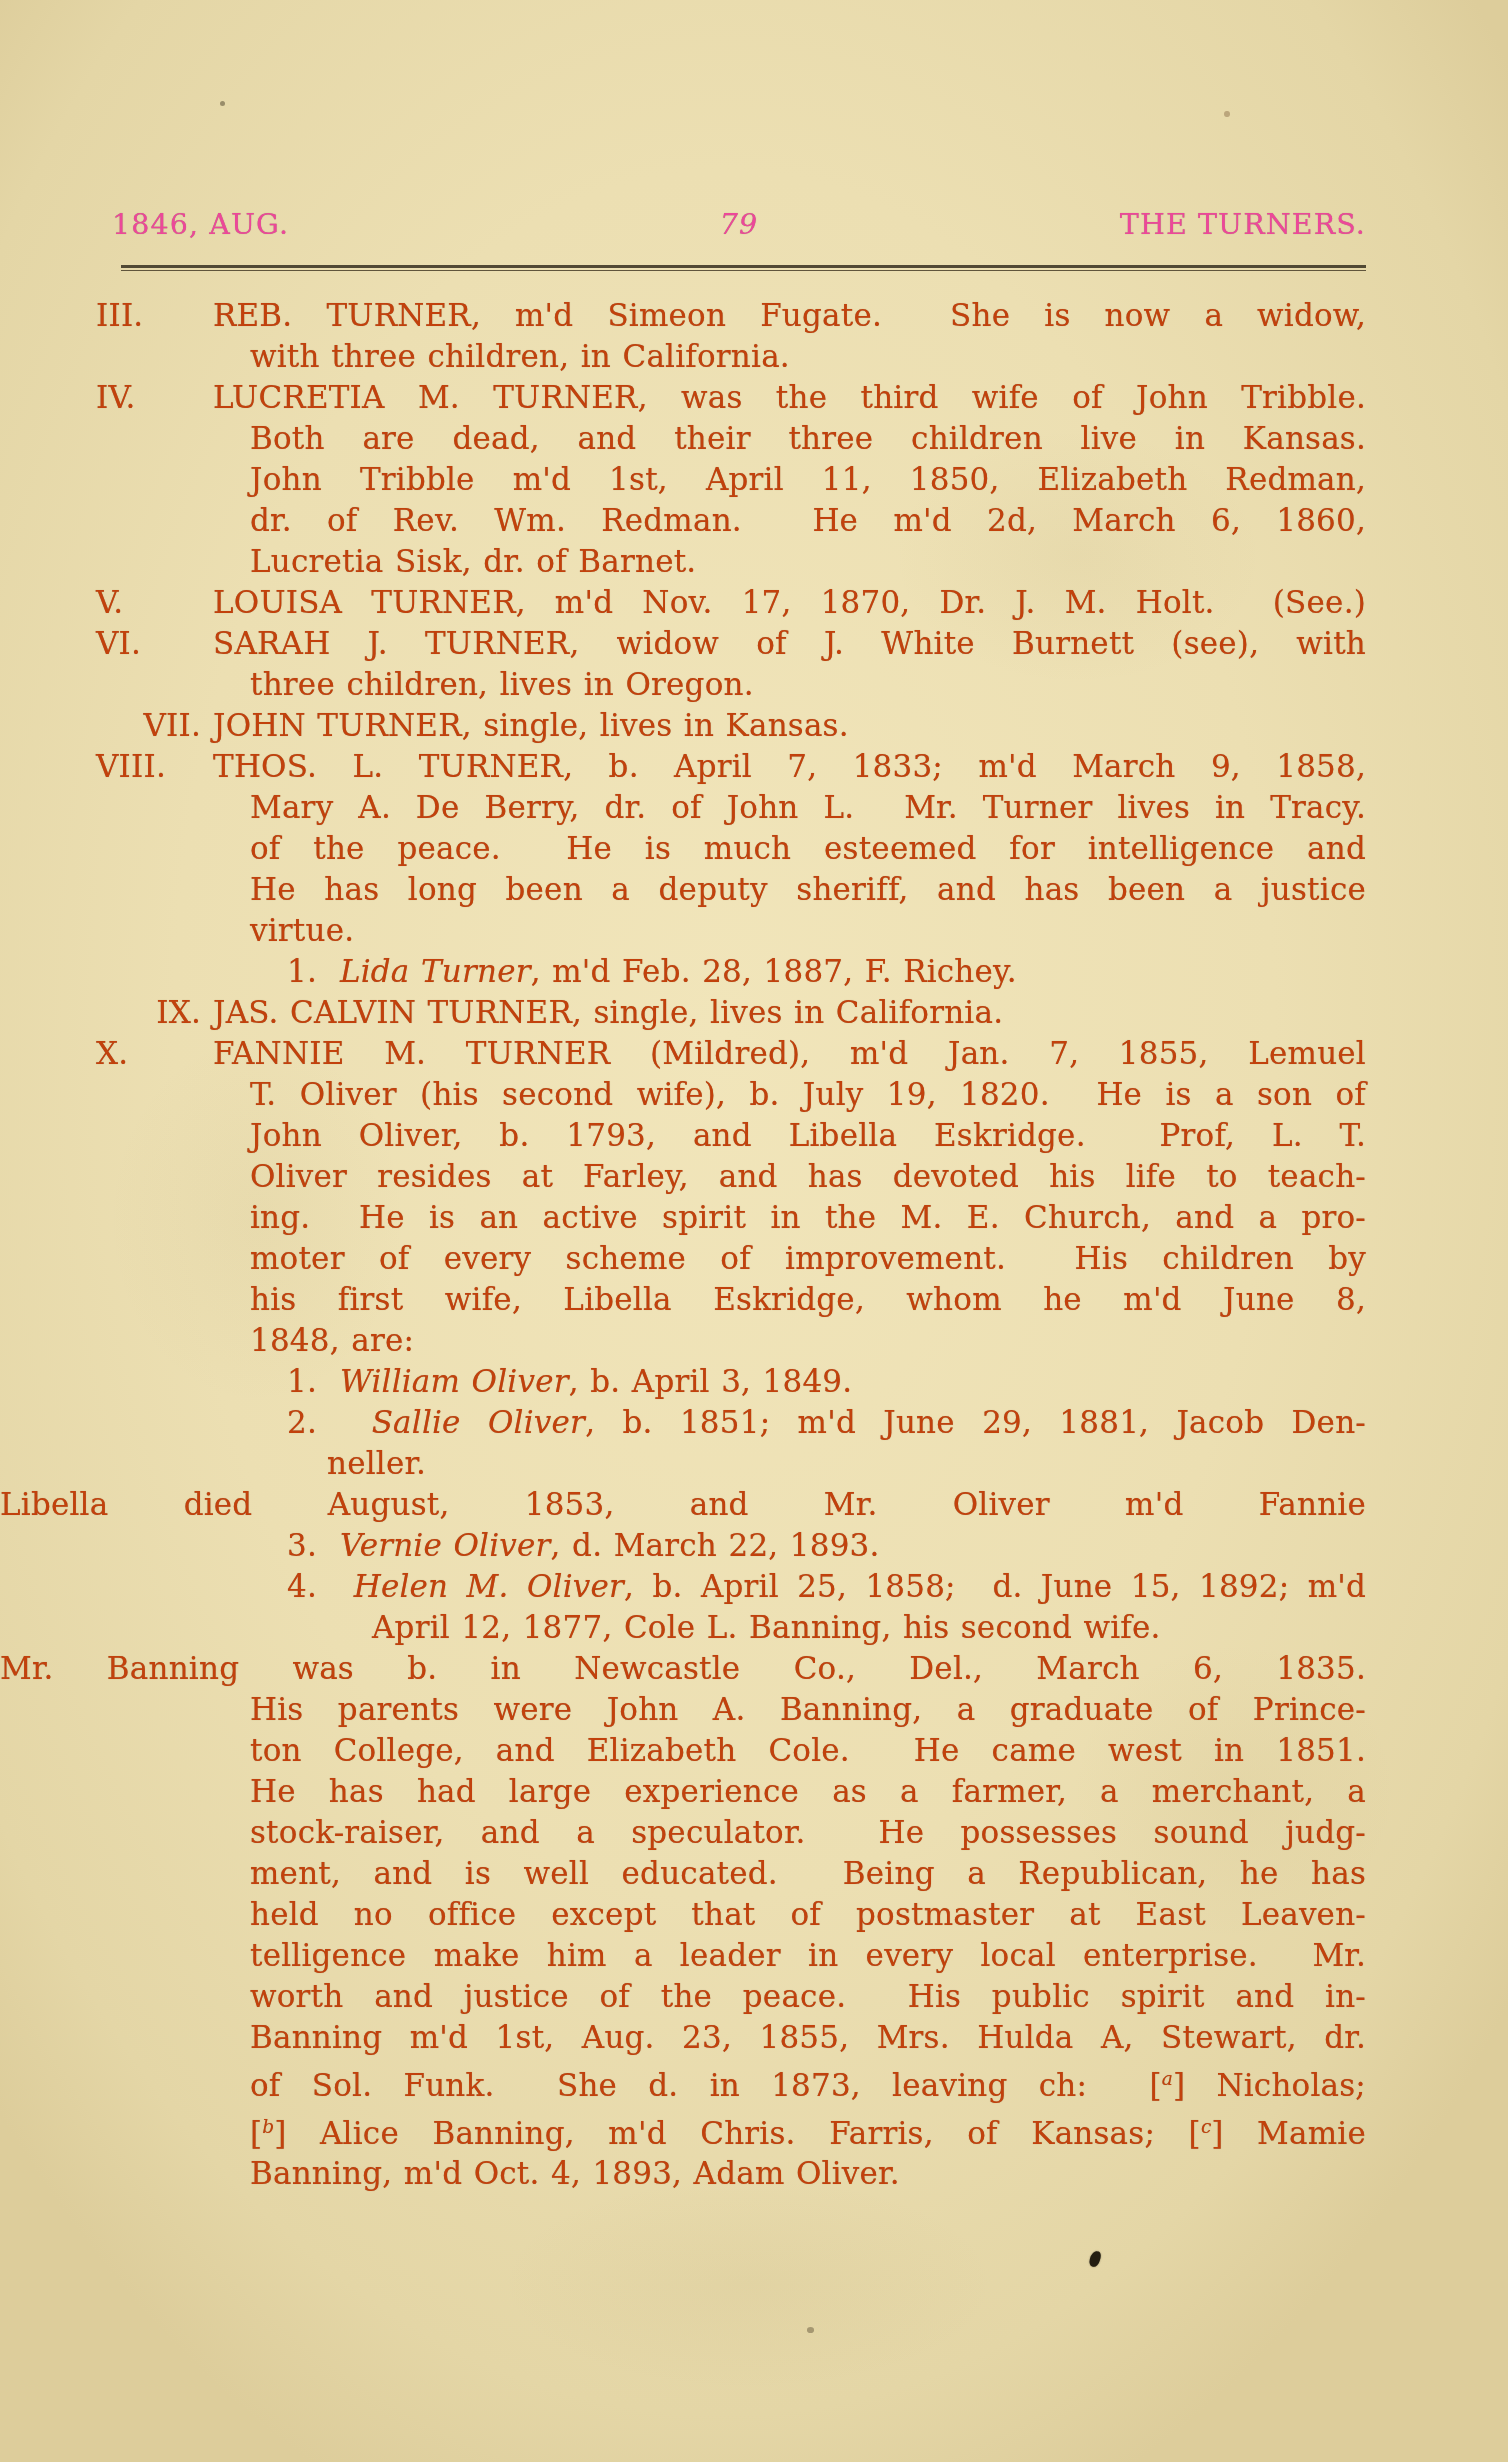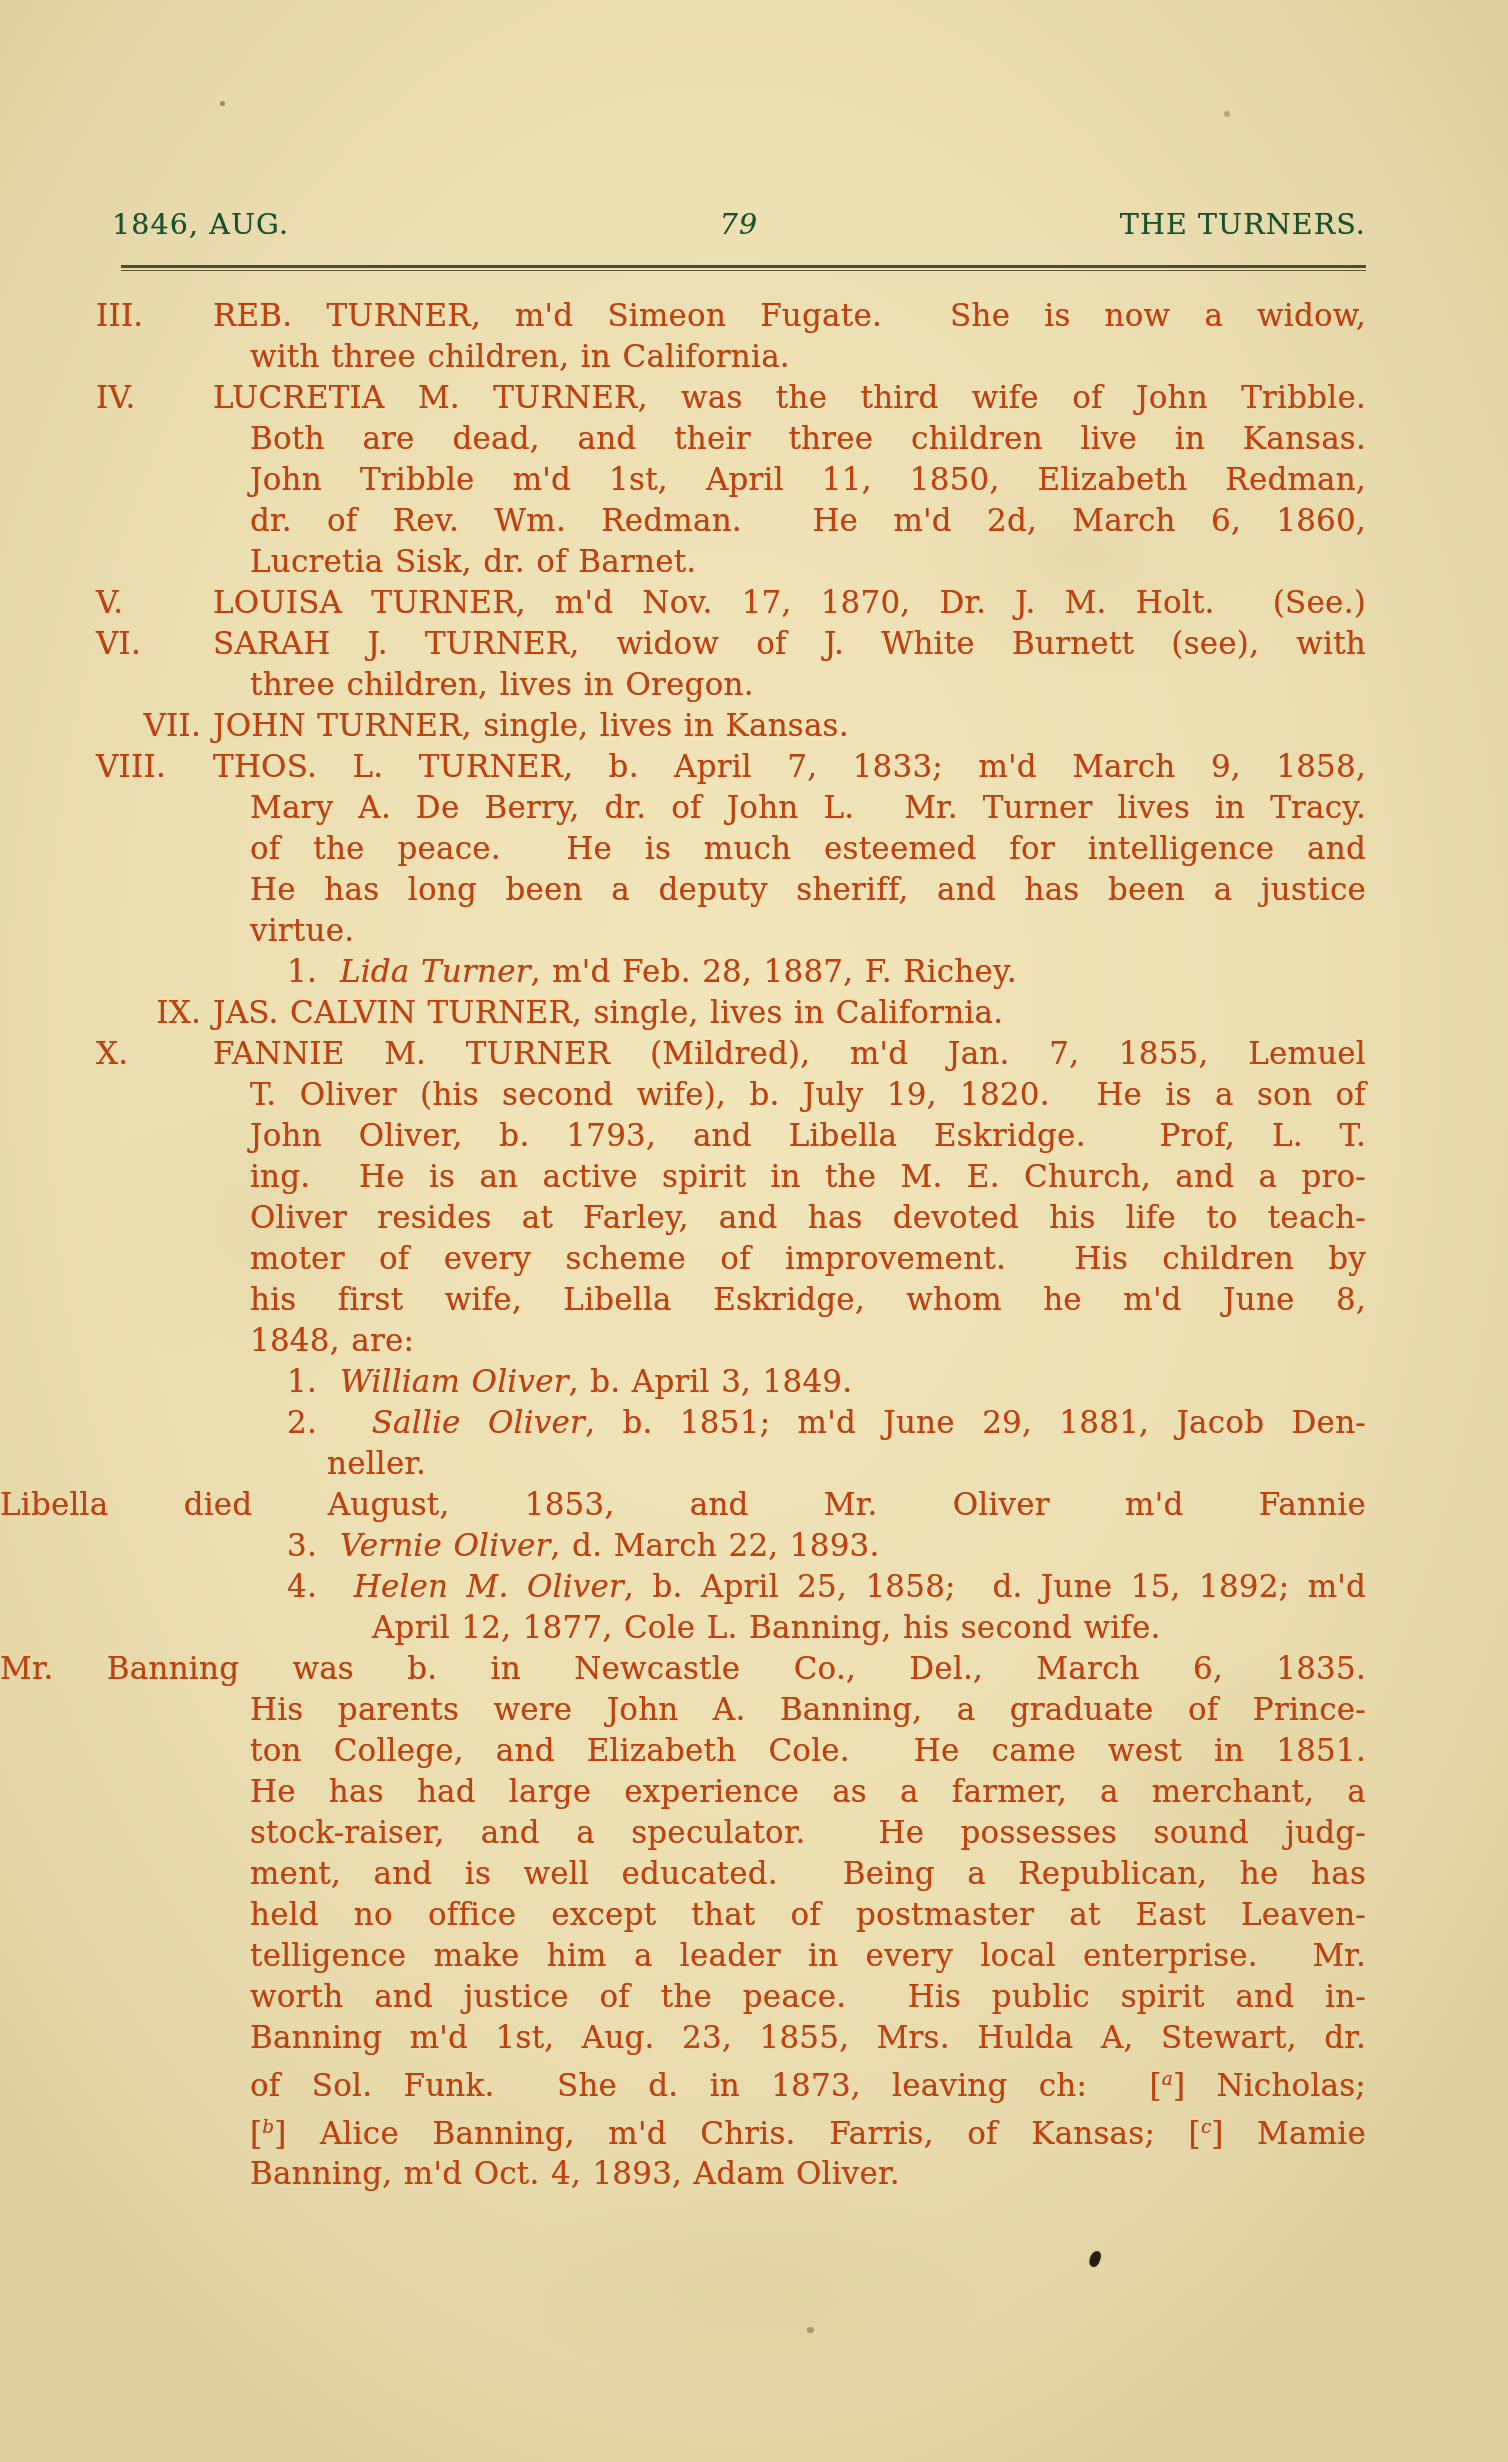--- a/index.html
+++ b/index.html
@@ -6,21 +6,21 @@
   body {
     width:1509px; height:2462px; position:relative; overflow:hidden;
     background: radial-gradient(ellipse 999px 1569px at 48% 42%, #f1e5ba 0%, #ecdfb2 55%, #e4d6a6 88%, #ddcd9b 100%);
     font-family: "DejaVu Serif", "Liberation Serif", serif;
     color:#37301f;
   }
   .page { position:absolute; inset:0; }
   
   .header {
     position:absolute; top:208px; left:112px; right:143px; height:36px;
-    font-size:28.5px; letter-spacing:1.1px; color:#14532d;
+    font-size:28.5px; letter-spacing:1.1px; color:#ec4899;
     text-shadow:0 0 0.7px rgba(55,45,25,.45);
   }
   .header .h-left  { position:absolute; left:0; top:0; }
   .header .h-center{ position:absolute; left:50%; transform:translateX(-50%); top:0;font-style:italic; }
   .header .h-right { position:absolute; right:0; top:0; }
   
   .rule {
     position:absolute; top:265px; left:121px; width:1245px; height:2.1px;
     border-top:3.6px solid #453d2b; border-bottom:1.4px solid #554a33;
     opacity:.92;
@@ -95,22 +95,22 @@
       <div class="ln l0 just"><span class="num">VIII.</span><span>THOS. L. TURNER, b. April 7, 1833; m'd March 9, 1858,</span></div>
       <div class="ln l1 just"><span>Mary A. De Berry, dr. of John L.  Mr. Turner lives in Tracy.</span></div>
       <div class="ln l1 just"><span>of the peace.  He is much esteemed for intelligence and</span></div>
       <div class="ln l1 just"><span>He has long been a deputy sheriff, and has been a justice</span></div>
       <div class="ln l1"><span>virtue.</span></div>
       <div class="ln l2"><span>1.  </span><span class="s-i">Lida Turner</span><span>, m'd Feb. 28, 1887, F. Richey.</span></div>
       <div class="ln l0"><span class="num">IX.</span><span>JAS. CALVIN TURNER, single, lives in California.</span></div>
       <div class="ln l0 just"><span class="num">X.</span><span>FANNIE M. TURNER (Mildred), m'd Jan. 7, 1855, Lemuel</span></div>
       <div class="ln l1 just"><span>T. Oliver (his second wife), b. July 19, 1820.  He is a son of</span></div>
       <div class="ln l1 just"><span>John Oliver, b. 1793, and Libella Eskridge.  Prof, L. T.</span></div>
+      <div class="ln l1 just"><span>Oliver resides at Farley, and has devoted his life to teach-</span></div>
       <div class="ln l1 just"><span>ing.  He is an active spirit in the M. E. Church, and a pro-</span></div>
-      <div class="ln l1 just"><span>Oliver resides at Farley, and has devoted his life to teach-</span></div>
       <div class="ln l1 just"><span>moter of every scheme of improvement.  His children by</span></div>
       <div class="ln l1 just"><span>his first wife, Libella Eskridge, whom he m'd June 8,</span></div>
       <div class="ln l1"><span>1848, are:</span></div>
       <div class="ln l2"><span>1.  </span><span class="s-i">William Oliver</span><span>, b. April 3, 1849.</span></div>
       <div class="ln l2 just"><span>2.  </span><span class="s-i">Sallie Oliver</span><span>, b. 1851; m'd June 29, 1881, Jacob Den-</span></div>
       <div class="ln l2b"><span>neller.</span></div>
       <div class="ln l3 just"><span>Libella died August, 1853, and Mr. Oliver m'd Fannie</span></div>
       <div class="ln l2"><span>3.  </span><span class="s-i">Vernie Oliver</span><span>, d. March 22, 1893.</span></div>
       <div class="ln l2 just"><span>4.  </span><span class="s-i">Helen M. Oliver</span><span>, b. April 25, 1858;  d. June 15, 1892; m'd</span></div>
       <div class="ln l4"><span>April 12, 1877, Cole L. Banning, his second wife.</span></div>

